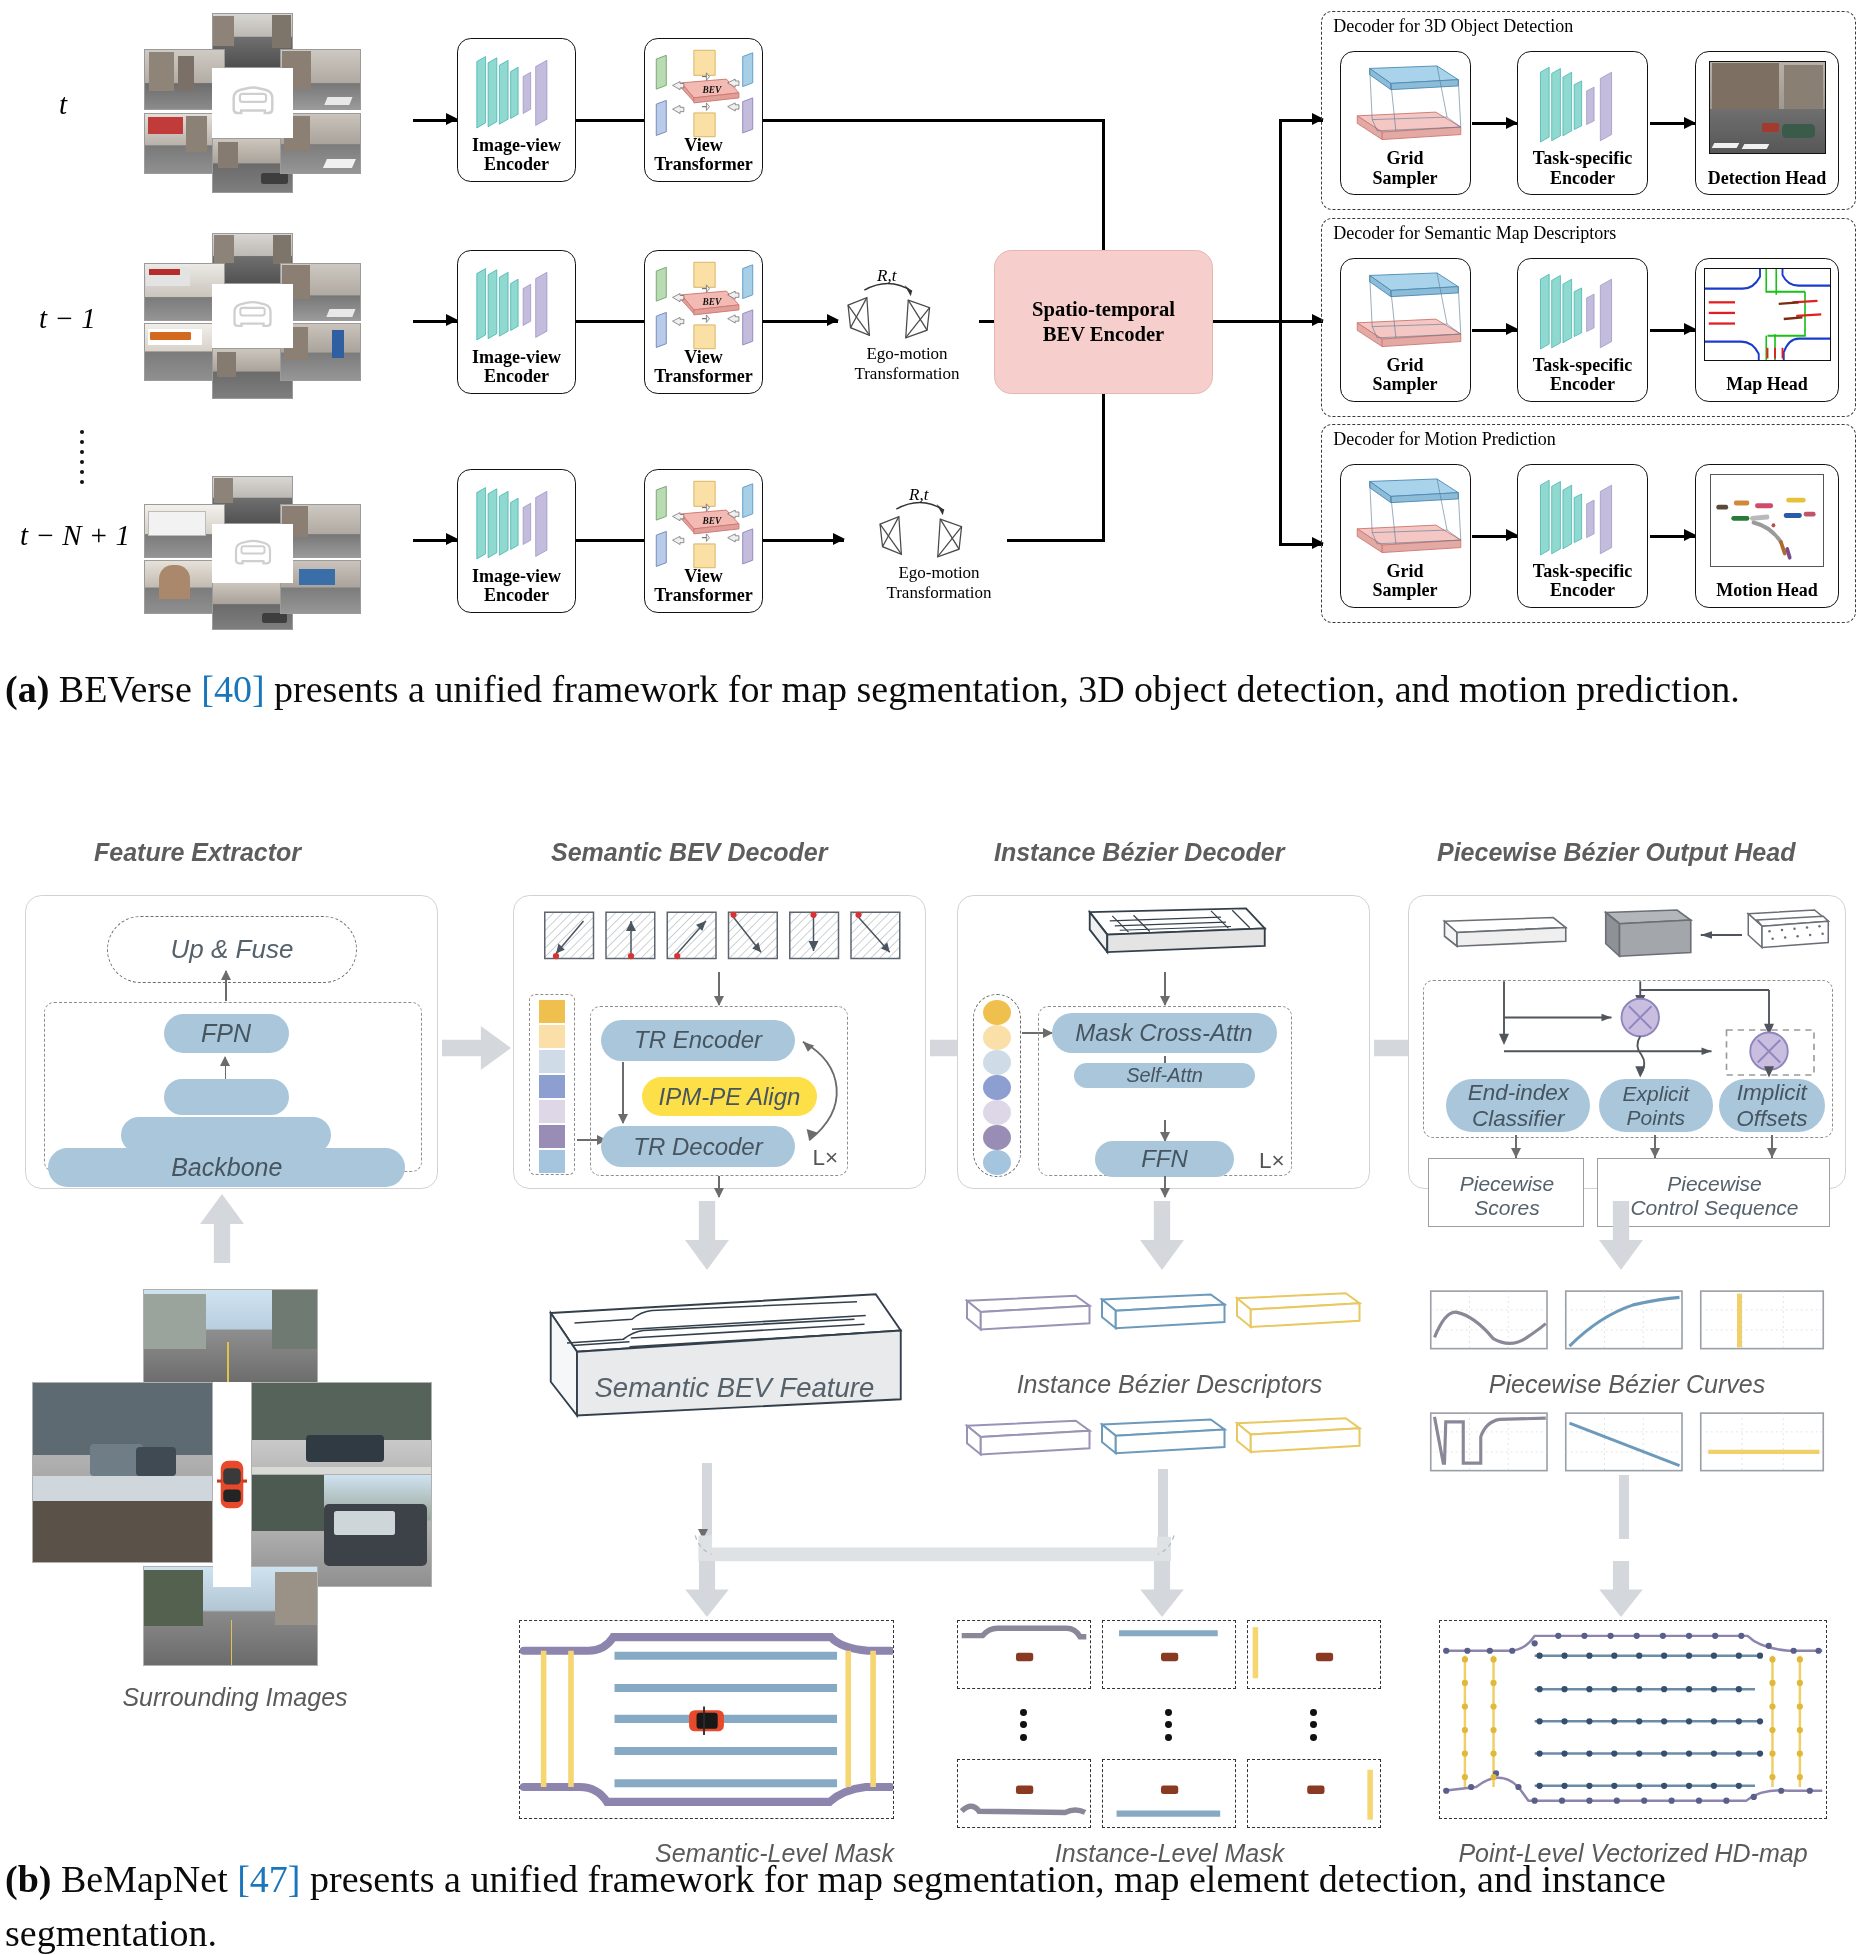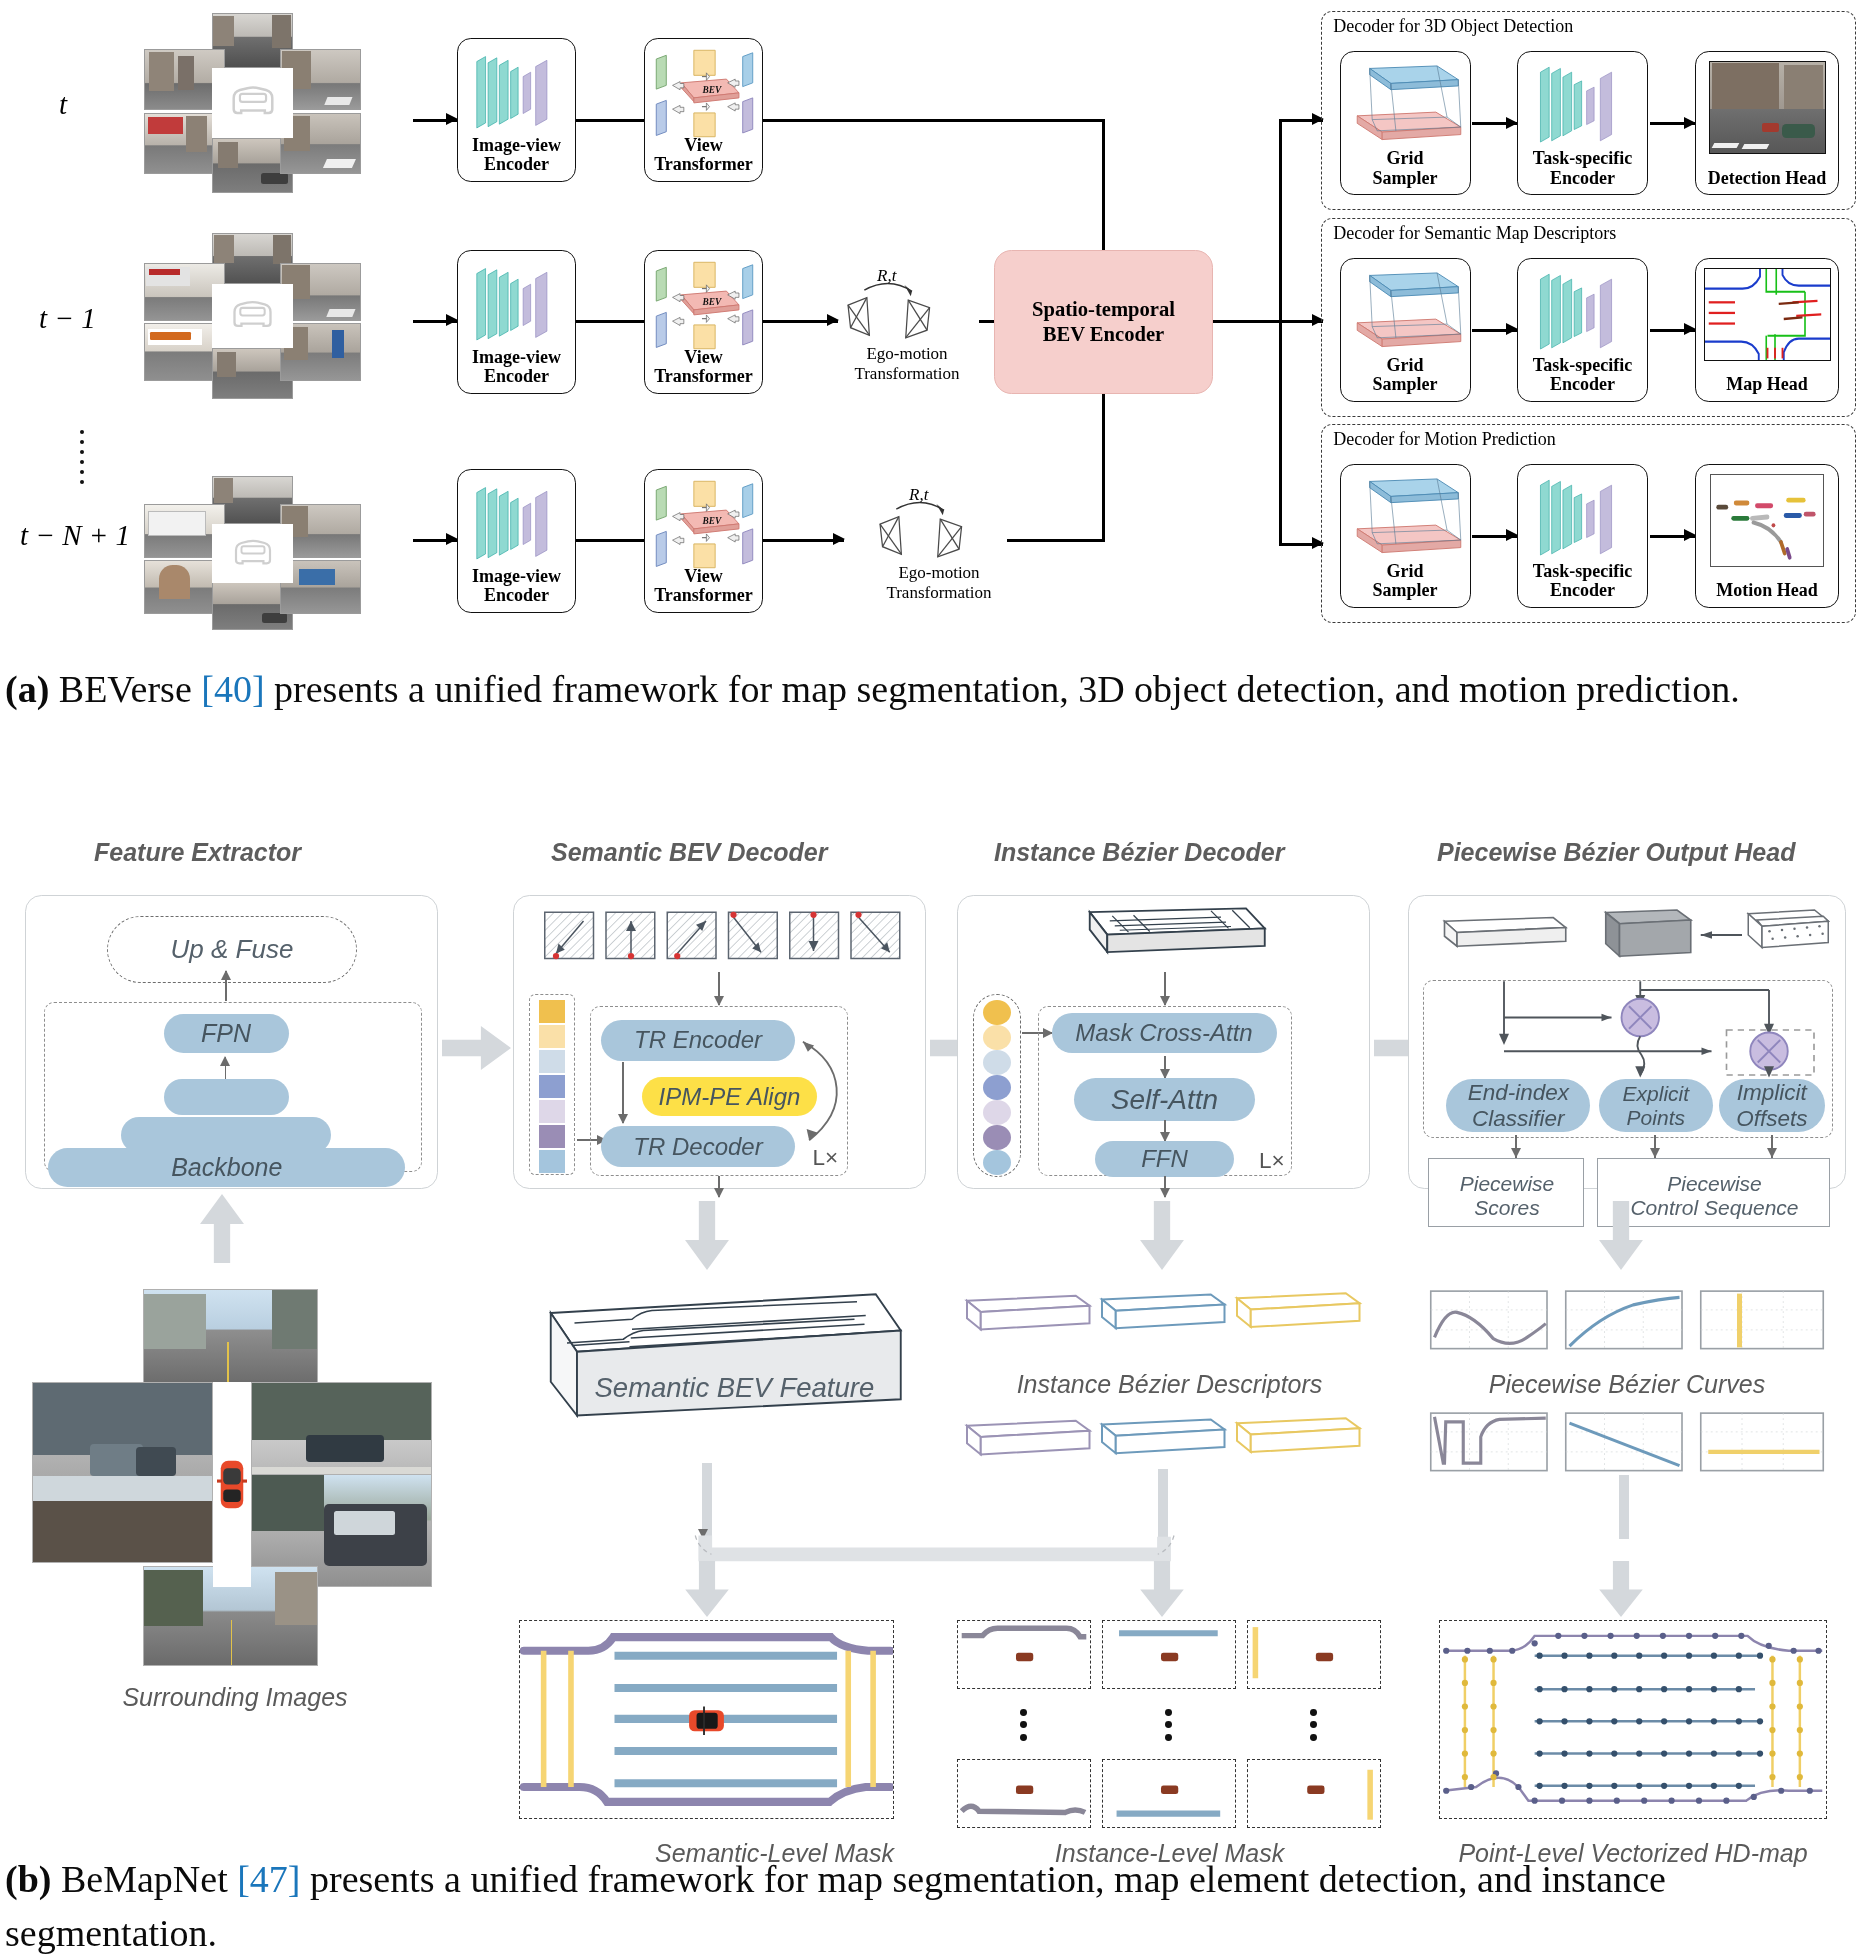--- a/index.html
+++ b/index.html
@@ -861,21 +861,21 @@
       <div style="position:absolute;left:9.4px;top:130px;width:27.5px;height:25px;border-radius:50%;background:#9a8db5;"></div>
       <div style="position:absolute;left:9.4px;top:155px;width:27.5px;height:25px;border-radius:50%;background:#a4c5dd;"></div>
     </div>
     <div class="thinarrow-h" style="left:64px; top:136px; width:30px;"></div>
 
     <div class="dash-box" style="left:80px; top:110px; width:254px; height:170px;">
       <div class="pill blue" style="left:12.5px; top:6.3px; width:225px; height:40px; font-size:24px;">
         <span>Mask Cross-Attn</span>
       </div>
       <div class="thinarrow-v" style="left:125px; top:49px; height:22.5px;"></div>
-      <div class="pill blue" style="left:35px; top:71px; width:181px; height:43px; font-size:28px;">
+      <div class="pill blue" style="left:35px; top:56px; width:181px; height:25px; font-size:20px;">
         <span>Self-Attn</span>
       </div>
       <div class="thinarrow-v" style="left:125px; top:113px; height:21px;"></div>
       <div class="pill blue" style="left:56px; top:134px; width:139px; height:36px; font-size:24px;">
         <span>FFN</span>
       </div>
       <div class="lx" style="right:6.3px; bottom:1.3px;">L×</div>
     </div>
     <div class="thinarrow-v" style="left:206px; top:280px; height:21px;"></div>
   </div>

